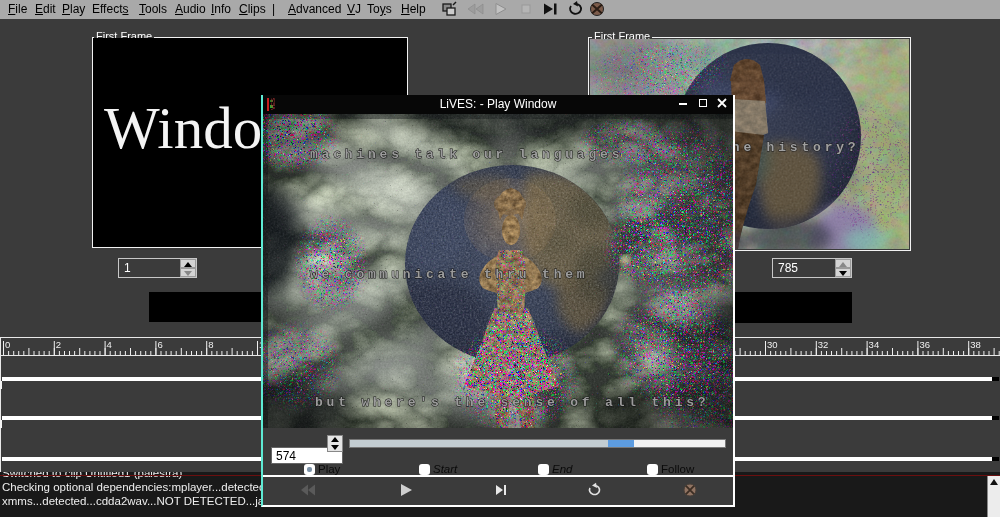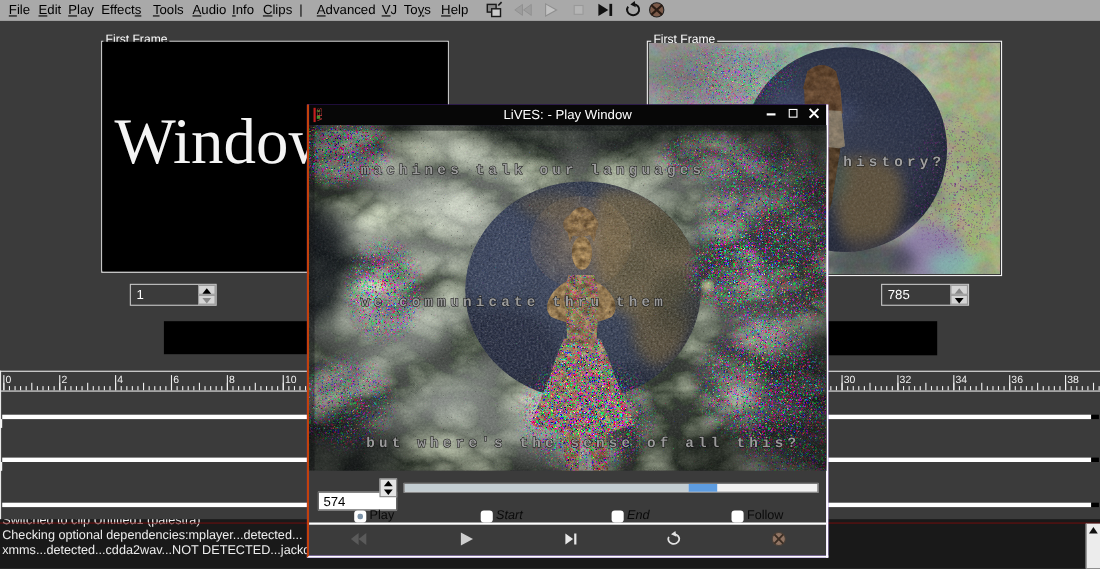--- a/index.html
+++ b/index.html
@@ -25,22 +25,22 @@
     border-bottom:5px solid #000; position:absolute; left:3px; top:2px; }
   .arr-dn { width:0; height:0; border-left:4px solid transparent; border-right:4px solid transparent;
     border-top:5px solid #000; position:absolute; left:3px; top:2px; }
   .blackbar { position:absolute; background:#000; }
   .trackbar { position:absolute; left:2px; width:990px; height:4px; background:#fff; }
   
   #msg { position:absolute; left:0; top:472px; width:1000px; height:45px; background:#191919;
     color:#ededed; font-size:11.5px; overflow:hidden; }
   #redline { position:absolute; left:0; top:475px; width:1000px; height:1px; background:#6b0f0f; }
   
-  #pwin { position:absolute; left:279px; top:95px; width:474px; height:412px;
-    border-left:2px solid #c2410c; border-right:2px solid #fff; border-bottom:2px solid #fff;
+  #pwin { position:absolute; left:261px; top:95px; width:474px; height:412px;
+    border-left:2px solid #5eead4; border-right:2px solid #fff; border-bottom:2px solid #fff;
     background:#6d28d9; }
   #ptitle { position:absolute; left:0; top:0; width:470px; height:19px; background:#070707;
     color:#fff; font-size:12px; }
   #pimage { position:absolute; left:0; top:19px; width:470px; height:314px; background:#222; }
   #pctrl  { position:absolute; left:0; top:333px; width:470px; height:77px; background:#3b3b3b; }
   .radio { position:absolute; width:11px; height:11px; background:#fff; border-radius:3px; }
   .radio.sel::after { content:""; position:absolute; left:3px; top:3px; width:5px; height:5px;
     background:#7d93a8; border-radius:2px; }
   .rlabel { position:absolute; color:#0a0a0a; font-size:11.5px; }
 </style>
@@ -219,21 +219,21 @@
     <span class="val">1</span>
     <span class="spinbtns">
         <span class="b" style="top:0">
           <span class="arr-up"></span>
         </span>
     <span class="b" style="bottom:0">
           <span class="arr-dn" style="border-top-color:#888"></span>
         </span>
       </span>
   </div>
-  <div class="spin" style="left:801px; top:258px; width:80px;">
+  <div class="spin" style="left:772px; top:258px; width:80px;">
     <span class="val">785</span>
     <span class="spinbtns">
         <span class="b" style="top:0">
           <span class="arr-up" style="border-bottom-color:#888"></span>
         </span>
     <span class="b" style="bottom:0">
           <span class="arr-dn"></span>
         </span>
       </span>
   </div>

